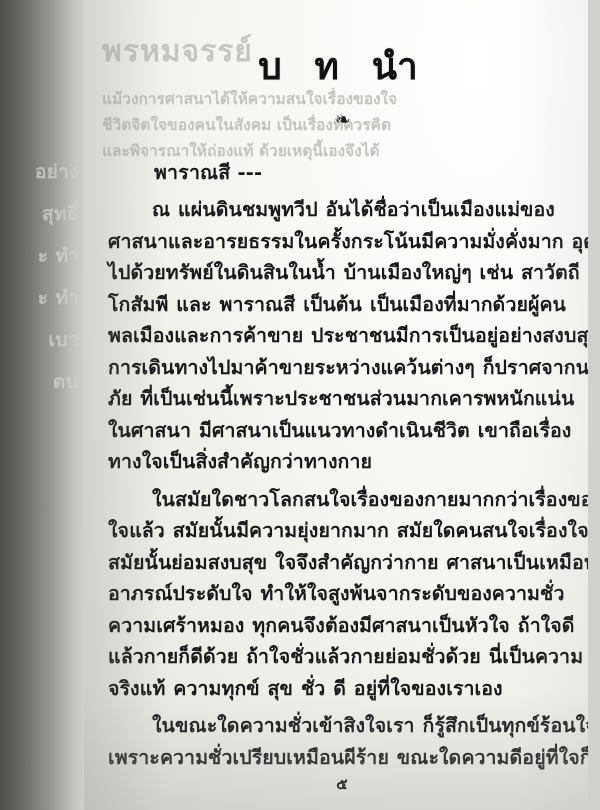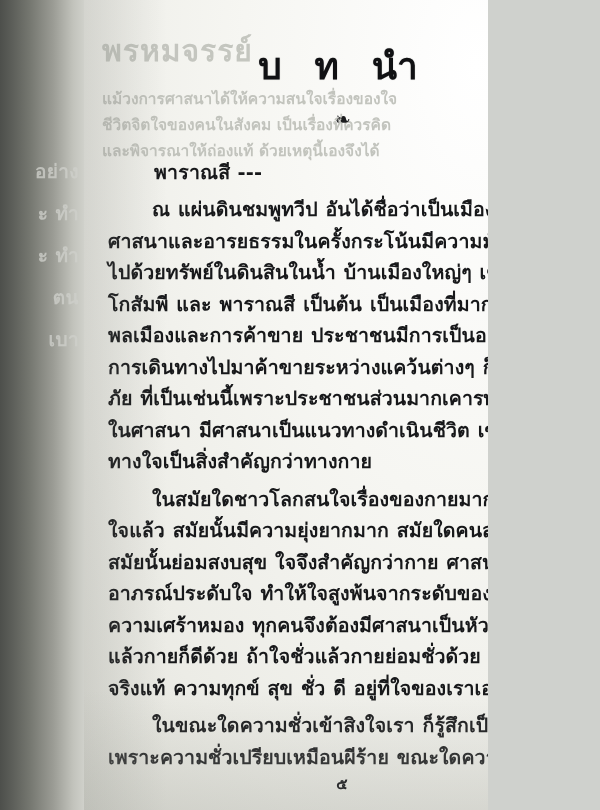--- a/index.html
+++ b/index.html
@@ -10,21 +10,21 @@
     width: 600px;
     height: 810px;
     overflow: hidden;
     background: #cfd1cd;
     font-family: "DejaVu Sans", sans-serif;
   }
 
   
   #photo {
     position: relative;
-    width: 488px;
+    width: 588px;
     height: 810px;
     overflow: hidden;
     background: #b9bbb7;
   }
 
   
   #gutter-shadow {
     position: absolute;
     left: 0;
     top: 0;
@@ -162,24 +162,25 @@
 </style>
 </head>
 <body>
 
 <div id="photo">
 
   <div id="gutter-shadow"></div>
 
   <div id="bleed-page">
     <div>อย่าง</div>
+    <div>สุทธิ์</div>
     <div>ะ ทำ</div>
     <div>ะ ทำ</div>
+    <div>เบา</div>
     <div>ตน</div>
-    <div>เบา</div>
   </div>
 
   <div id="page">
 
     <div id="showthrough">
       <div class="st-big">พรหมจรรย์</div>
       <div>แม้วงการศาสนาได้ให้ความสนใจเรื่องของใจ</div>
       <div>ชีวิตจิตใจของคนในสังคม  เป็นเรื่องที่ควรคิด</div>
       <div>และพิจารณาให้ถ่องแท้  ด้วยเหตุนี้เองจึงได้</div>
     </div>

